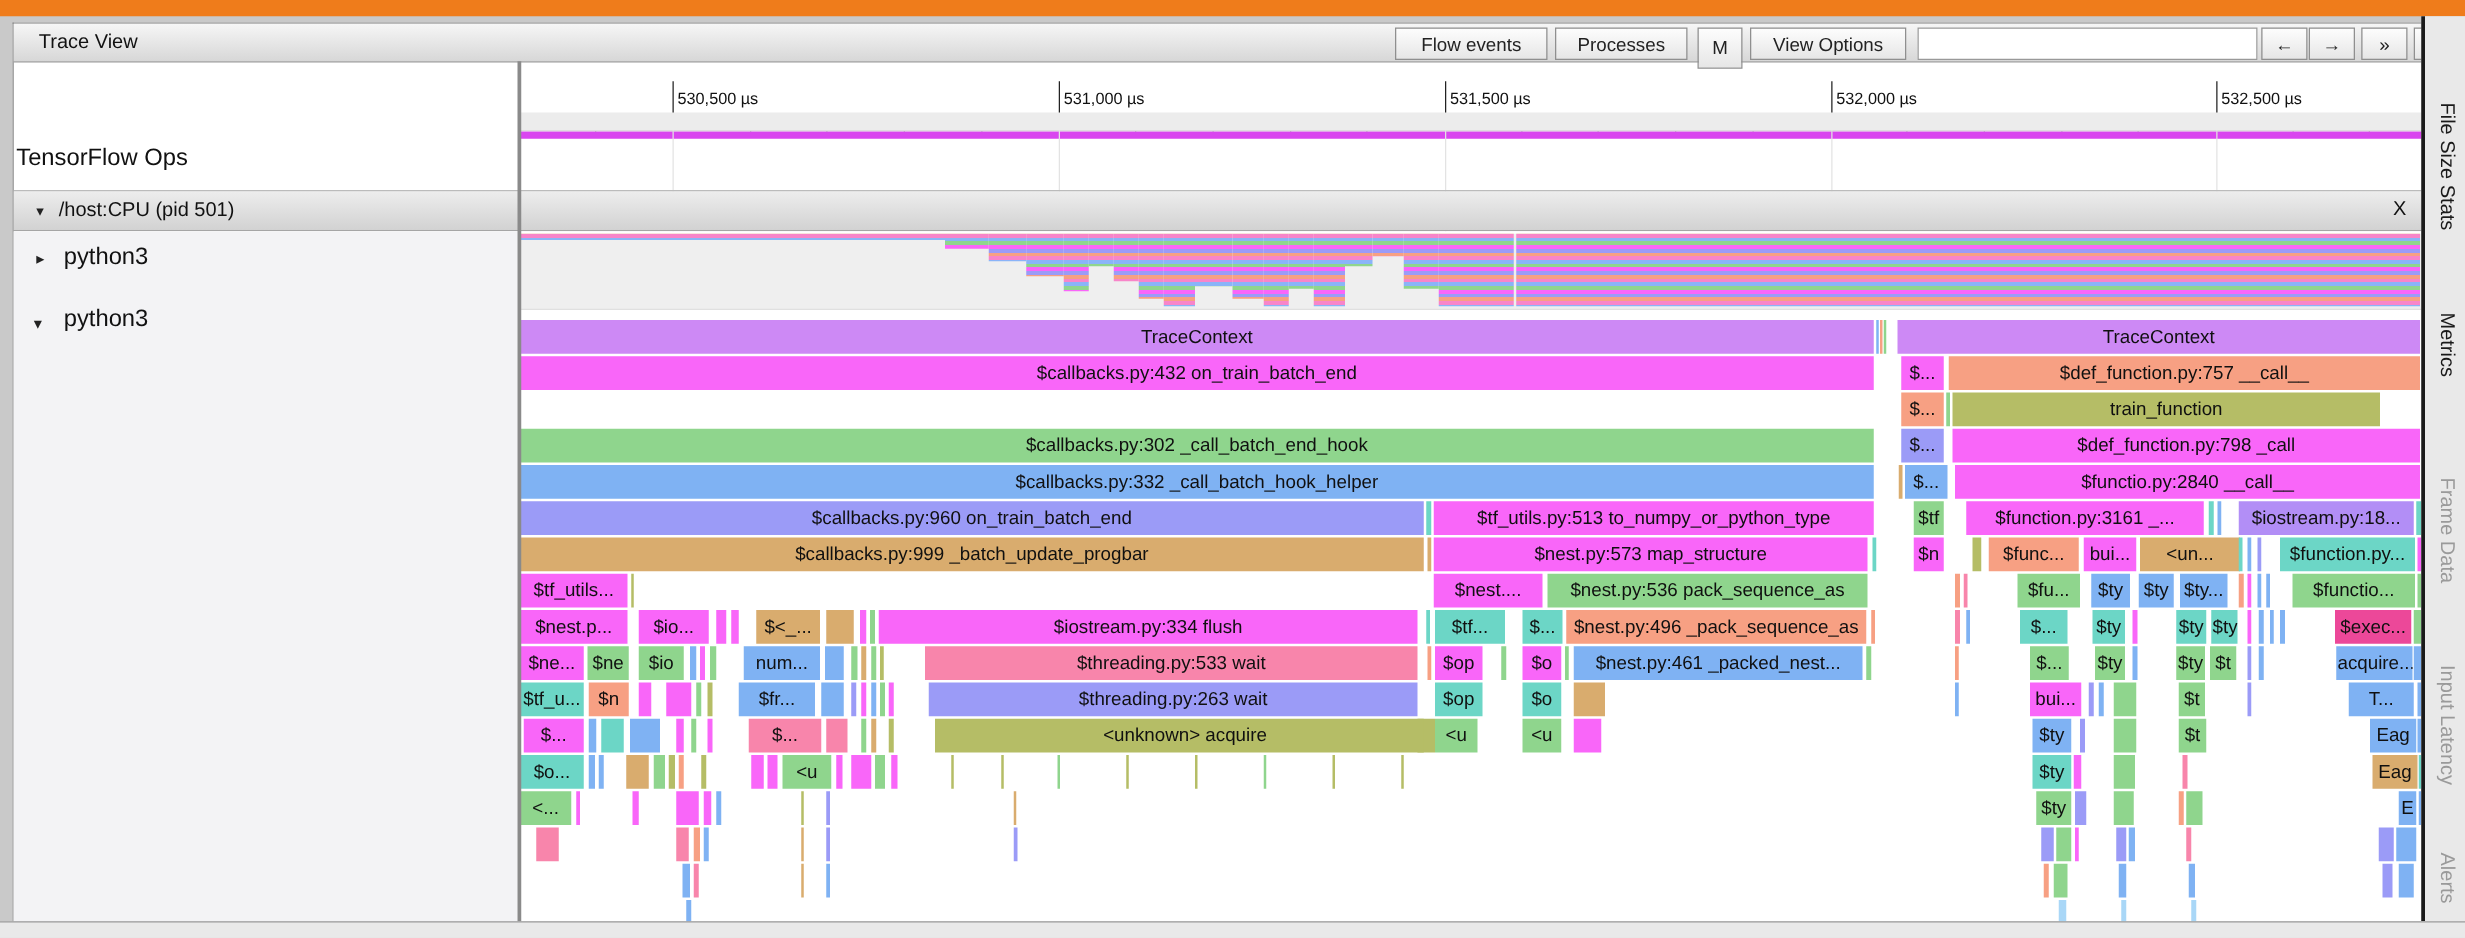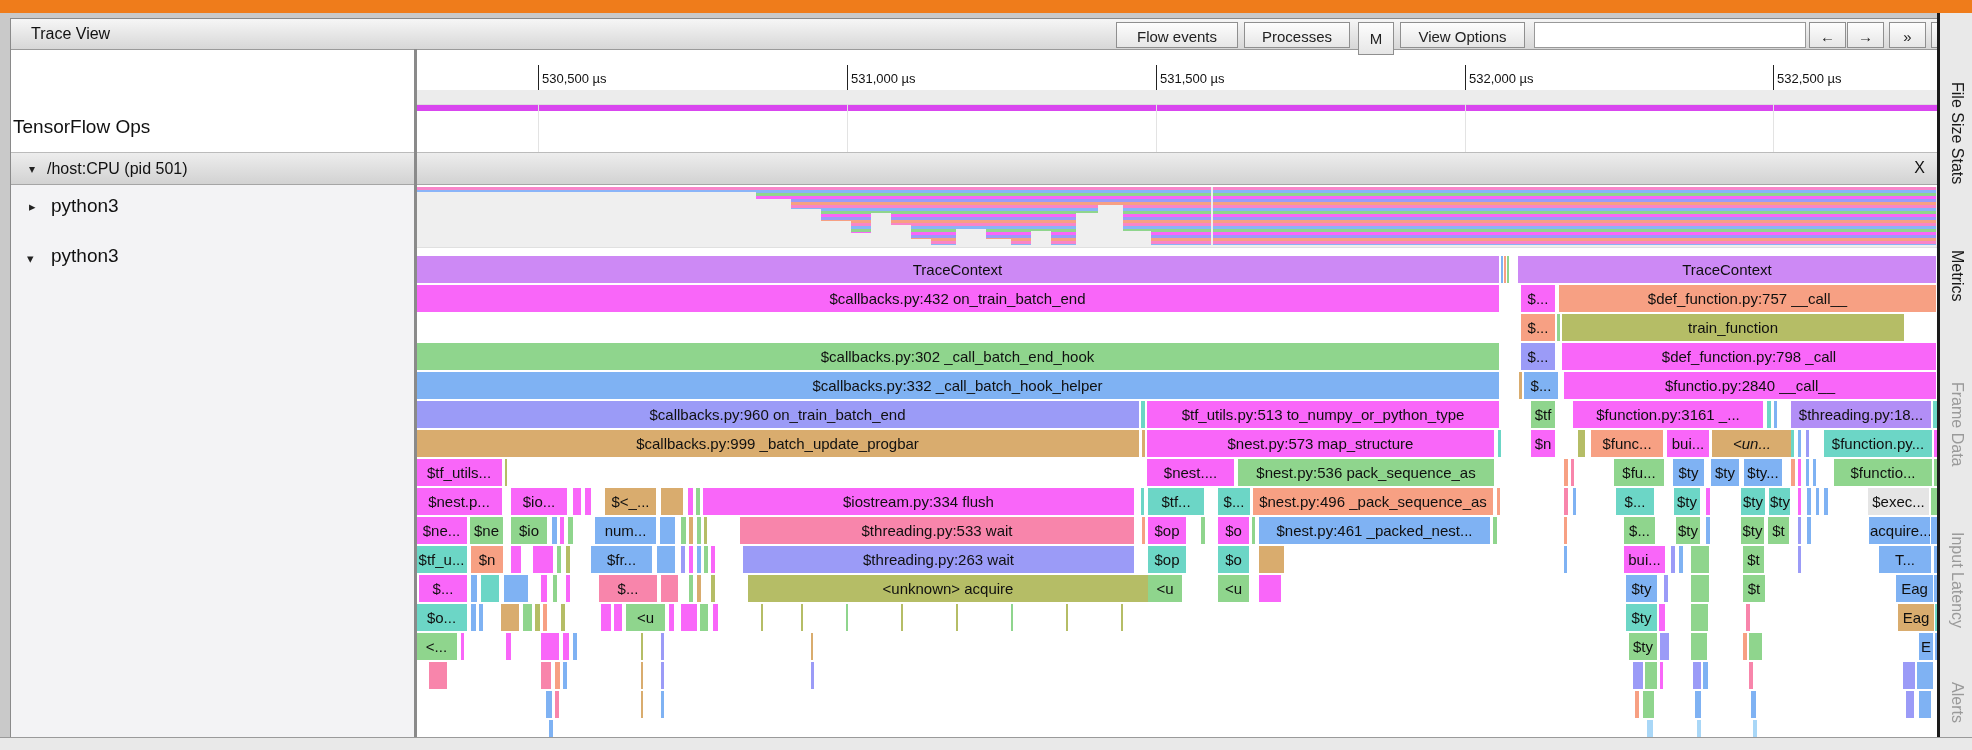--- a/index.html
+++ b/index.html
@@ -182,31 +182,31 @@
       <div class="seg" style="left: 1508px; top: 353px; width: 3px; height: 27px; background: rgb(217, 172, 110);"></div>
       <div class="seg" style="left: 1513px; top: 353px; width: 34px; height: 27px; background: rgb(127, 178, 243);">$...</div>
       <div class="seg" style="left: 1553px; top: 353px; width: 372px; height: 27px; background: rgb(249, 102, 249);">$functio.py:2840 __call__</div>
       <div class="seg" style="left: 405px; top: 382px; width: 723px; height: 27px; background: rgb(155, 155, 247);">$callbacks.py:960 on_train_batch_end</div>
       <div class="seg" style="left: 1130px; top: 382px; width: 4px; height: 27px; background: rgb(108, 214, 198);"></div>
       <div class="seg" style="left: 1136px; top: 382px; width: 352px; height: 27px; background: rgb(249, 102, 249);">$tf_utils.py:513 to_numpy_or_python_type</div>
       <div class="seg" style="left: 1520px; top: 382px; width: 24px; height: 27px; background: rgb(143, 213, 141);">$tf</div>
       <div class="seg" style="left: 1562px; top: 382px; width: 190px; height: 27px; background: rgb(249, 102, 249);">$function.py:3161 _...</div>
       <div class="seg" style="left: 1756px; top: 382px; width: 4px; height: 27px; background: rgb(108, 214, 198);"></div>
       <div class="seg" style="left: 1763px; top: 382px; width: 3px; height: 27px; background: rgb(127, 178, 243);"></div>
-      <div class="seg" style="left: 1780px; top: 382px; width: 140px; height: 27px; background: rgb(178, 142, 246);">$threading.py:18...</div>
+      <div class="seg" style="left: 1780px; top: 382px; width: 140px; height: 27px; background: rgb(178, 142, 246);">$iostream.py:18...</div>
       <div class="seg" style="left: 1922px; top: 382px; width: 4px; height: 27px; background: rgb(108, 214, 198);"></div>
       <div class="seg" style="left: 405px; top: 411px; width: 723px; height: 27px; background: rgb(217, 172, 110);">$callbacks.py:999 _batch_update_progbar</div>
       <div class="seg" style="left: 1131px; top: 411px; width: 3px; height: 27px; background: rgb(217, 172, 110);"></div>
       <div class="seg" style="left: 1136px; top: 411px; width: 347px; height: 27px; background: rgb(249, 102, 249);">$nest.py:573 map_structure</div>
       <div class="seg" style="left: 1487px; top: 411px; width: 3px; height: 27px; background: rgb(108, 214, 198);"></div>
       <div class="seg" style="left: 1520px; top: 411px; width: 24px; height: 27px; background: rgb(249, 102, 249);">$n</div>
       <div class="seg" style="left: 1567px; top: 411px; width: 7px; height: 27px; background: rgb(181, 189, 102);"></div>
       <div class="seg" style="left: 1580px; top: 411px; width: 72px; height: 27px; background: rgb(247, 160, 131);">$func...</div>
       <div class="seg" style="left: 1656px; top: 411px; width: 42px; height: 27px; background: rgb(249, 102, 249);">bui...</div>
-      <div class="seg" style="left: 1701px; top: 411px; width: 80px; height: 27px; background: rgb(217, 172, 110); font-style: italic;">&lt;un...</div>
+      <div class="seg" style="left: 1701px; top: 411px; width: 80px; height: 27px; background: rgb(217, 172, 110);">&lt;un...</div>
       <div class="seg" style="left: 1780px; top: 411px; width: 3px; height: 27px; background: rgb(108, 214, 198);"></div>
       <div class="seg" style="left: 1787px; top: 411px; width: 3px; height: 27px; background: rgb(127, 178, 243);"></div>
       <div class="seg" style="left: 1795px; top: 411px; width: 3px; height: 27px; background: rgb(155, 155, 247);"></div>
       <div class="seg" style="left: 1813px; top: 411px; width: 108px; height: 27px; background: rgb(108, 214, 198);">$function.py...</div>
       <div class="seg" style="left: 1923px; top: 411px; width: 3px; height: 27px; background: rgb(249, 102, 249);"></div>
       <div class="seg" style="left: 405px; top: 440px; width: 86px; height: 27px; background: rgb(249, 102, 249);">$tf_utils...</div>
       <div class="seg" style="left: 494px; top: 440px; width: 2px; height: 27px; background: rgb(181, 189, 102);"></div>
       <div class="seg" style="left: 1136px; top: 440px; width: 87px; height: 27px; background: rgb(249, 102, 249);">$nest....</div>
       <div class="seg" style="left: 1227px; top: 440px; width: 256px; height: 27px; background: rgb(143, 213, 141);">$nest.py:536 pack_sequence_as</div>
       <div class="seg" style="left: 1553px; top: 440px; width: 4px; height: 27px; background: rgb(247, 160, 131);"></div>
@@ -239,21 +239,21 @@
       <div class="seg" style="left: 1562px; top: 469px; width: 3px; height: 27px; background: rgb(127, 178, 243);"></div>
       <div class="seg" style="left: 1605px; top: 469px; width: 38px; height: 27px; background: rgb(108, 214, 198);">$...</div>
       <div class="seg" style="left: 1663px; top: 469px; width: 26px; height: 27px; background: rgb(108, 214, 198);">$ty</div>
       <div class="seg" style="left: 1695px; top: 469px; width: 4px; height: 27px; background: rgb(249, 102, 249);"></div>
       <div class="seg" style="left: 1730px; top: 469px; width: 24px; height: 27px; background: rgb(108, 214, 198);">$ty</div>
       <div class="seg" style="left: 1758px; top: 469px; width: 21px; height: 27px; background: rgb(108, 214, 198);">$ty</div>
       <div class="seg" style="left: 1787px; top: 469px; width: 3px; height: 27px; background: rgb(249, 102, 249);"></div>
       <div class="seg" style="left: 1796px; top: 469px; width: 4px; height: 27px; background: rgb(127, 178, 243);"></div>
       <div class="seg" style="left: 1805px; top: 469px; width: 3px; height: 27px; background: rgb(127, 178, 243);"></div>
       <div class="seg" style="left: 1813px; top: 469px; width: 4px; height: 27px; background: rgb(127, 178, 243);"></div>
-      <div class="seg" style="left: 1857px; top: 469px; width: 61px; height: 27px; background: #e5e5e5;">$exec...</div>
+      <div class="seg" style="left: 1857px; top: 469px; width: 61px; height: 27px; background: #ec4899;">$exec...</div>
       <div class="seg" style="left: 1920px; top: 469px; width: 6px; height: 27px; background: rgb(143, 213, 141);"></div>
       <div class="seg" style="left: 405px; top: 498px; width: 51px; height: 27px; background: rgb(249, 102, 249);">$ne...</div>
       <div class="seg" style="left: 459px; top: 498px; width: 33px; height: 27px; background: rgb(143, 213, 141);">$ne</div>
       <div class="seg" style="left: 500px; top: 498px; width: 36px; height: 27px; background: rgb(143, 213, 141);">$io</div>
       <div class="seg" style="left: 541px; top: 498px; width: 5px; height: 27px; background: rgb(127, 178, 243);"></div>
       <div class="seg" style="left: 549px; top: 498px; width: 4px; height: 27px; background: rgb(249, 102, 249);"></div>
       <div class="seg" style="left: 557px; top: 498px; width: 5px; height: 27px; background: rgb(143, 213, 141);"></div>
       <div class="seg" style="left: 584px; top: 498px; width: 61px; height: 27px; background: rgb(127, 178, 243);">num...</div>
       <div class="seg" style="left: 649px; top: 498px; width: 15px; height: 27px; background: rgb(127, 178, 243);"></div>
       <div class="seg" style="left: 670px; top: 498px; width: 5px; height: 27px; background: rgb(143, 213, 141);"></div>

